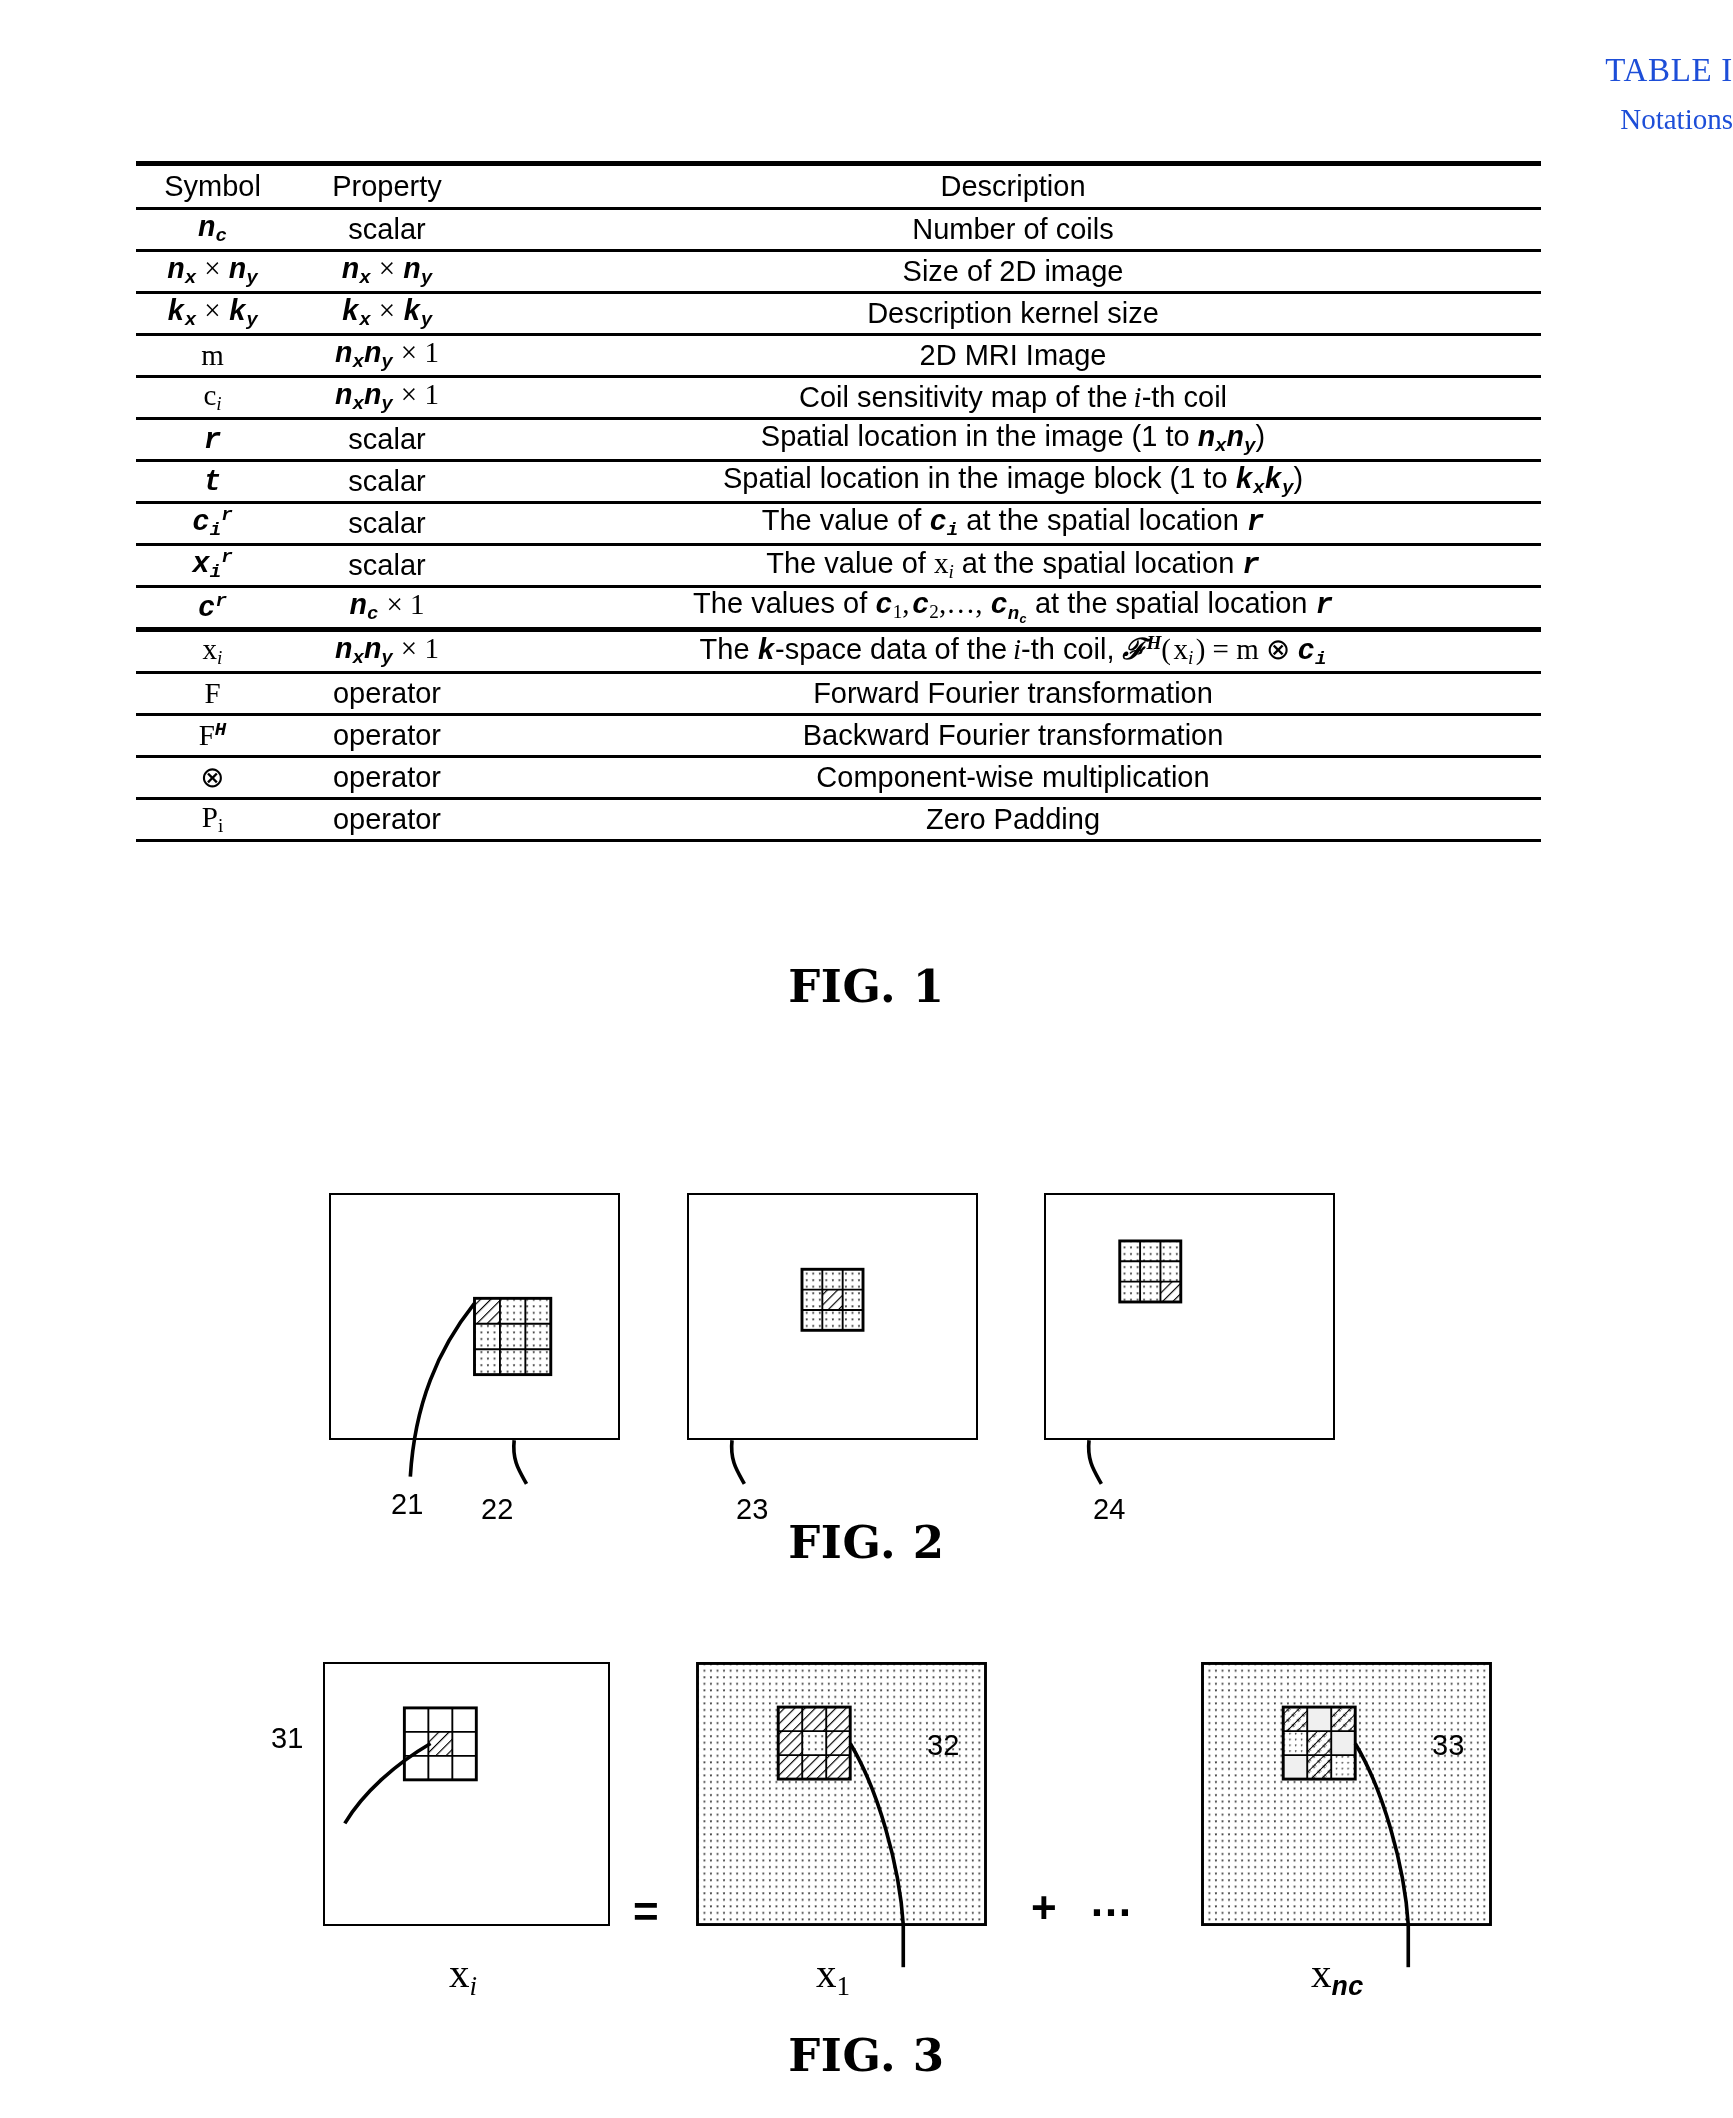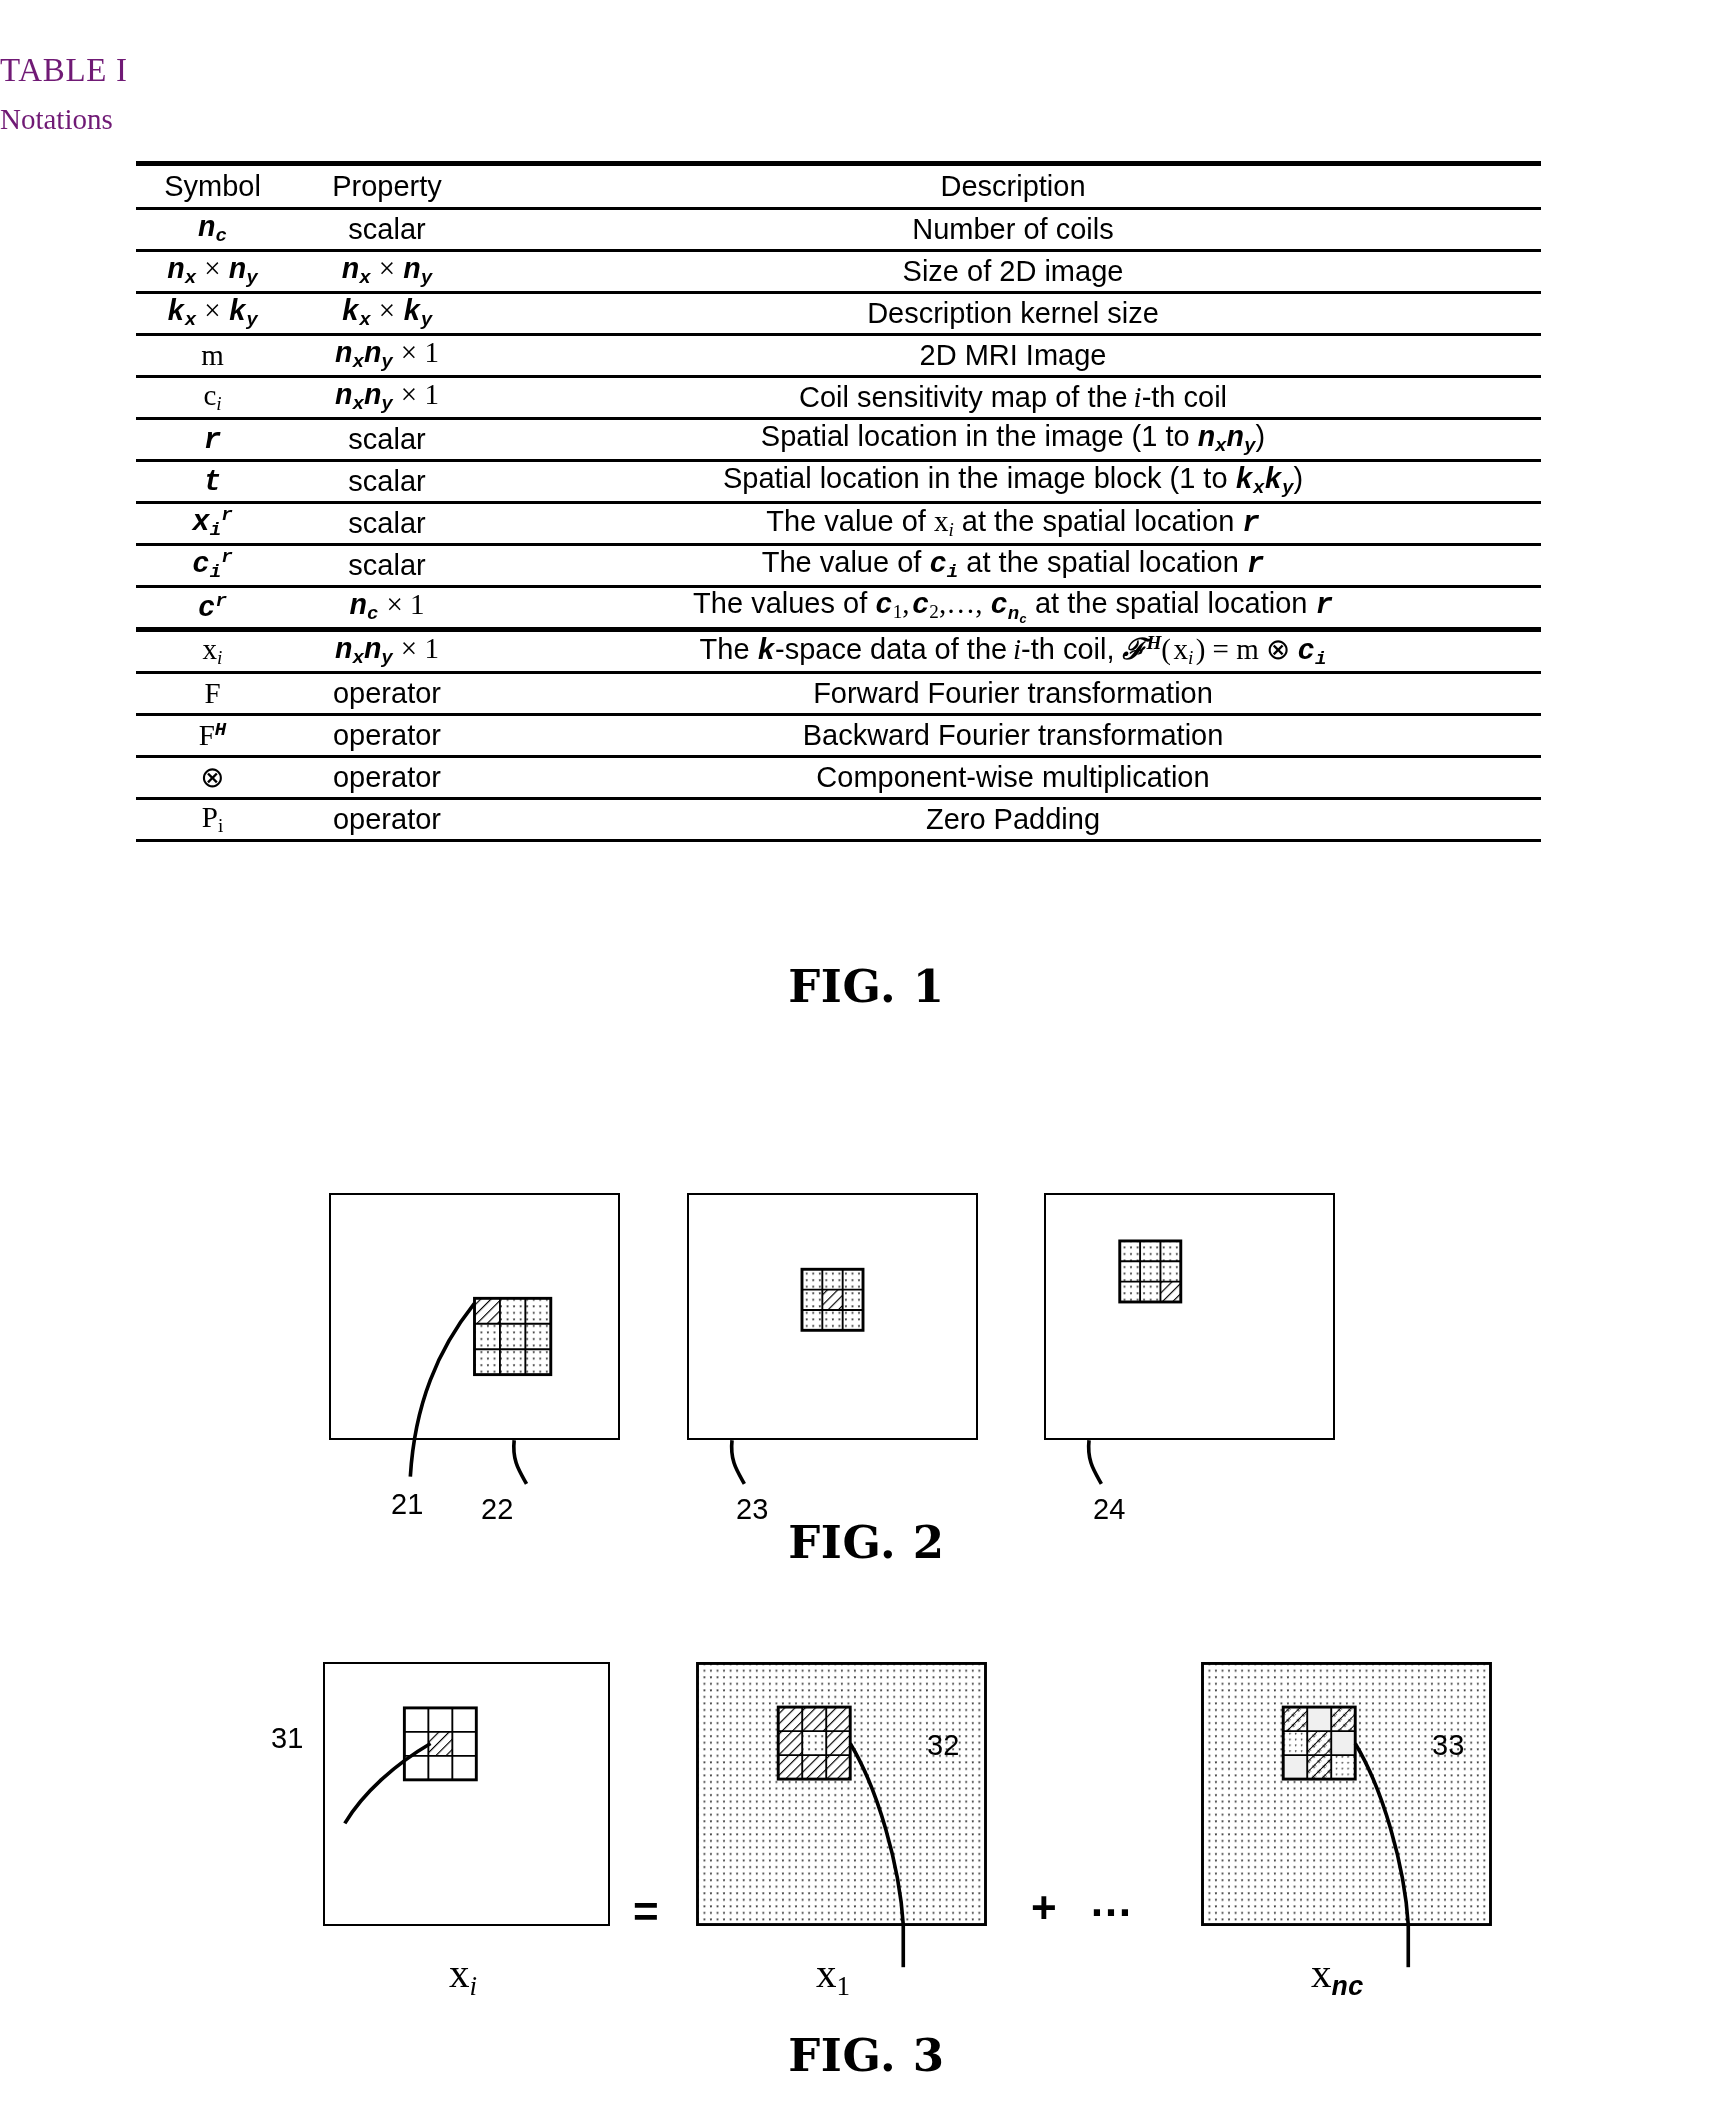--- a/index.html
+++ b/index.html
@@ -12,23 +12,23 @@
     position: relative;
     font-family: "Liberation Sans", sans-serif;
     color: #000000;
     overflow: hidden;
   }
 
   
   .table-caption {
     position: absolute;
     left: 0; right: 0;
-    text-align: left;
+    text-align: right;
     font-family: "Liberation Serif", serif;
-    color: #701a75;
+    color: #1d4ed8;
   }
   #table-title { top: 52px; font-size: 33px; letter-spacing: 0.7px; }
   #table-subtitle { top: 103px; font-size: 29px; }
 
   
   #notation-table {
     position: absolute;
     left: 136px;
     top: 161px;
     width: 1405px;
@@ -184,28 +184,28 @@
         <td class="body-cell rule-thin" title="r"><span class="mi">r</span></td>
         <td class="body-cell rule-thin" title="scalar">scalar</td>
         <td class="body-cell rule-thin" title="Spatial location in the image (1 to n_x n_y)">Spatial location in the image (1 to <span class="mi">n<span class="sub">x</span>n<span class="sub">y</span></span>)</td>
       </tr>
       <tr>
         <td class="body-cell rule-thin" title="t"><span class="mi">t</span></td>
         <td class="body-cell rule-thin" title="scalar">scalar</td>
         <td class="body-cell rule-thin" title="Spatial location in the image block (1 to k_x k_y)">Spatial location in the image block (1 to <span class="mi">k<span class="sub">x</span>k<span class="sub">y</span></span>)</td>
       </tr>
       <tr>
+        <td class="body-cell rule-thin" title="c_i^r"><span class="mi">c<span class="sub">i</span><span class="sup">r</span></span></td>
+        <td class="body-cell rule-thin" title="scalar">scalar</td>
+        <td class="body-cell rule-thin" title="The value of c_i at the spatial location r">The value of <span class="mi">c<span class="sub">i</span></span> at the spatial location <span class="mi">r</span></td>
+      </tr>
+      <tr>
         <td class="body-cell rule-thin" title="x_i^r"><span class="mi">x<span class="sub">i</span><span class="sup">r</span></span></td>
         <td class="body-cell rule-thin" title="scalar">scalar</td>
         <td class="body-cell rule-thin" title="The value of x_i at the spatial location r">The value of <span class="mr">x<span class="sub mii">i</span></span> at the spatial location <span class="mi">r</span></td>
-      </tr>
-      <tr>
-        <td class="body-cell rule-thin" title="c_i^r"><span class="mi">c<span class="sub">i</span><span class="sup">r</span></span></td>
-        <td class="body-cell rule-thin" title="scalar">scalar</td>
-        <td class="body-cell rule-thin" title="The value of c_i at the spatial location r">The value of <span class="mi">c<span class="sub">i</span></span> at the spatial location <span class="mi">r</span></td>
       </tr>
       <tr>
         <td class="body-cell rule-thin" title="c^r"><span class="mi">c<span class="sup">r</span></span></td>
         <td class="body-cell rule-thin" title="n_c × 1"><span class="mi">n<span class="sub">c</span></span> <span class="mr">× 1</span></td>
         <td class="body-cell rule-thin" title="The values of c_1, c_2, ..., c_{n_c} at the spatial location r">The values of <span class="mi">c</span><span class="mr sub">1</span><span class="mr">, </span><span class="mi">c</span><span class="mr sub">2</span><span class="mr">,…,</span> <span class="mi">c<span class="sub">n<span class="sub">c</span></span></span> at the spatial location <span class="mi">r</span></td>
       </tr>
       <tr>
         <td class="body-cell rule-top rule-thin" title="x_i"><span class="mr">x<span class="sub mii">i</span></span></td>
         <td class="body-cell rule-top rule-thin" title="n_x n_y × 1"><span class="mi">n<span class="sub">x</span>n<span class="sub">y</span></span> <span class="mr">× 1</span></td>
         <td class="body-cell rule-top rule-thin" title="The k-space data of the i-th coil, F^H(x_i) = m ⊗ c_i">The <span class="mi">k</span>-space data of the<span class="mii"> i</span>-th coil, <span class="scr">ℱ<span class="sup">H</span></span><span class="mr">( x<span class="sub mii">i</span> ) = m ⊗ </span><span class="mi">c<span class="sub">i</span></span></td>

